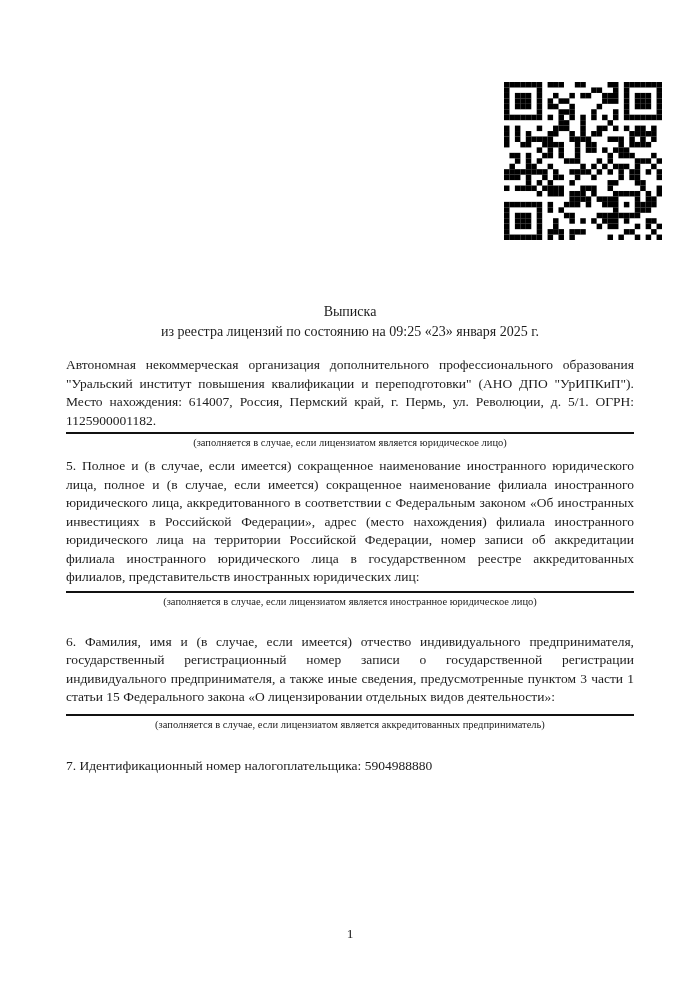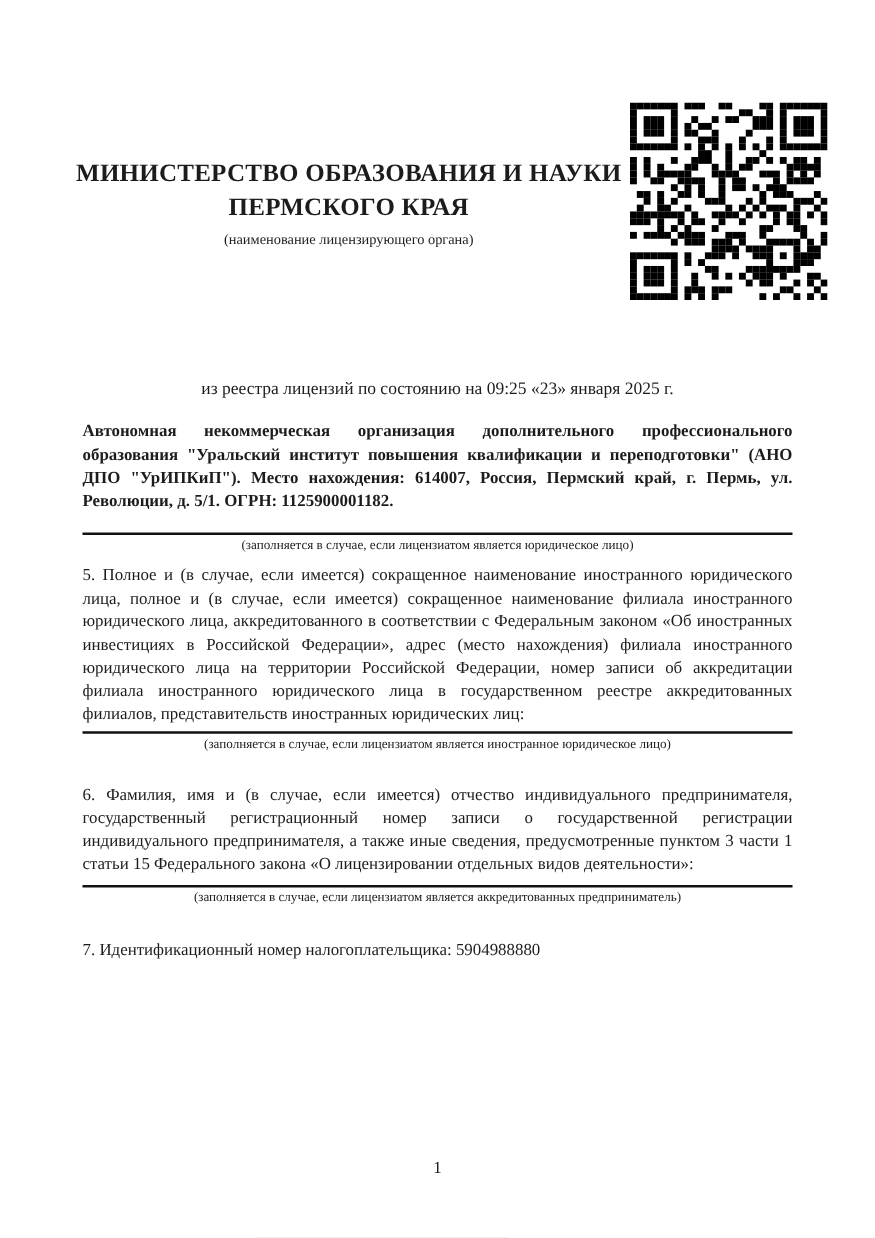--- a/index.html
+++ b/index.html
@@ -67,22 +67,21 @@
   }
   .it1 { margin-top: 27px; }
   .it2 { margin-top: 17px; }
   .it3 { margin-top: 14px; }
   .it4 { margin-top: 14px; }
   .it5 { margin-top: 8px; }
   .it6 { margin-top: 25px; }
   .it7 { margin-top: 26px; }
   .underline-block {
     border-bottom: 2px solid #111;
-    padding-bottom: 16px;
-    font-weight: bold;
+    padding-bottom: 2px;
   }
   .fill-line {
     height: 3px;
     border-bottom: 2px solid #111;
     margin-top: 1px;
   }
   .it6 .fill-line { height: 6px; }
   .page-number {
     position: absolute;
     left: 0;
@@ -91,25 +90,20 @@
     text-align: center;
     font-size: 13.5px;
     line-height: 16px;
   }
 </style>
 </head>
 <body>
 
 <div class="page">
 
-  <div class="authority">
-    <div class="authority-name">МИНИСТЕРСТВО ОБРАЗОВАНИЯ И НАУКИ</div>
-    <div class="authority-name">ПЕРМСКОГО КРАЯ</div>
-    <div class="authority-caption">(наименование лицензирующего органа)</div>
-  </div>
 
   <div class="qr">
     <svg id="qr-svg" viewBox="0 0 158 158" fill="#000" xmlns="http://www.w3.org/2000/svg">
         <rect x="0.00" y="0.00" width="5.50" height="5.50"></rect>
         <rect x="5.45" y="0.00" width="5.50" height="5.50"></rect>
         <rect x="10.90" y="0.00" width="5.50" height="5.50"></rect>
         <rect x="16.34" y="0.00" width="5.50" height="5.50"></rect>
         <rect x="21.79" y="0.00" width="5.50" height="5.50"></rect>
         <rect x="27.24" y="0.00" width="5.50" height="5.50"></rect>
         <rect x="32.69" y="0.00" width="5.50" height="5.50"></rect>
@@ -497,20 +491,21 @@
         <rect x="103.52" y="152.55" width="5.50" height="5.50"></rect>
         <rect x="114.41" y="152.55" width="5.50" height="5.50"></rect>
         <rect x="130.76" y="152.55" width="5.50" height="5.50"></rect>
         <rect x="141.66" y="152.55" width="5.50" height="5.50"></rect>
         <rect x="152.55" y="152.55" width="5.50" height="5.50"></rect>
       </svg>
   </div>
 
   <div class="content">
 
+    <div class="doc-title">Выписка</div>
     <div class="doc-subtitle">из реестра лицензий по состоянию на 09:25 «23» января 2025 г.</div>
 
 
 
 
     <section class="item it4">
       <div class="underline-block">
         <p class="body-text">Автономная некоммерческая организация дополнительного профессионального образования "Уральский институт повышения квалификации и переподготовки" (АНО ДПО "УрИПКиП"). Место нахождения: 614007, Россия, Пермский край, г. Пермь, ул. Революции, д. 5/1. ОГРН: 1125900001182.</p>
       </div>
       <div class="caption">(заполняется в случае, если лицензиатом является юридическое лицо)</div>

